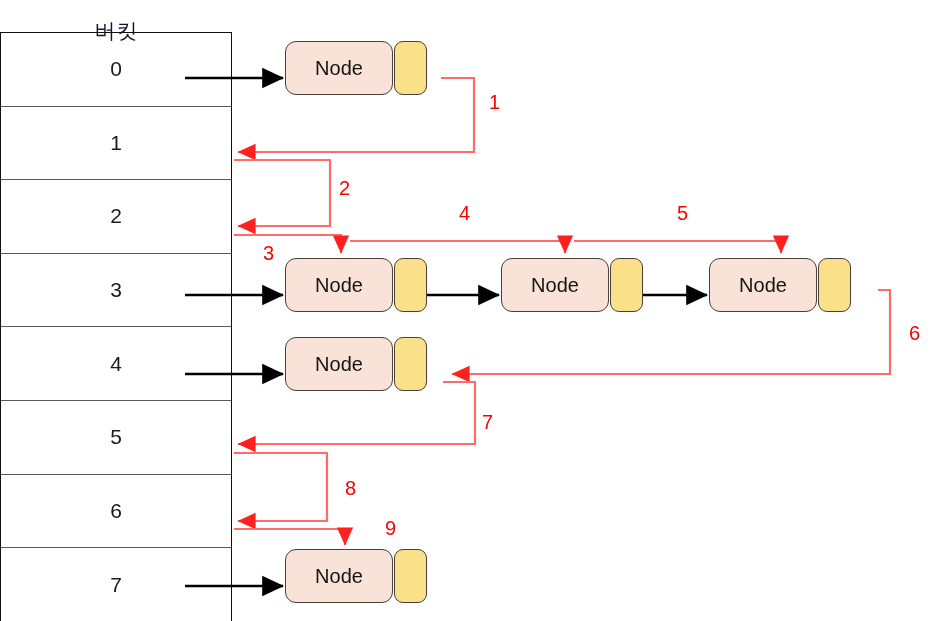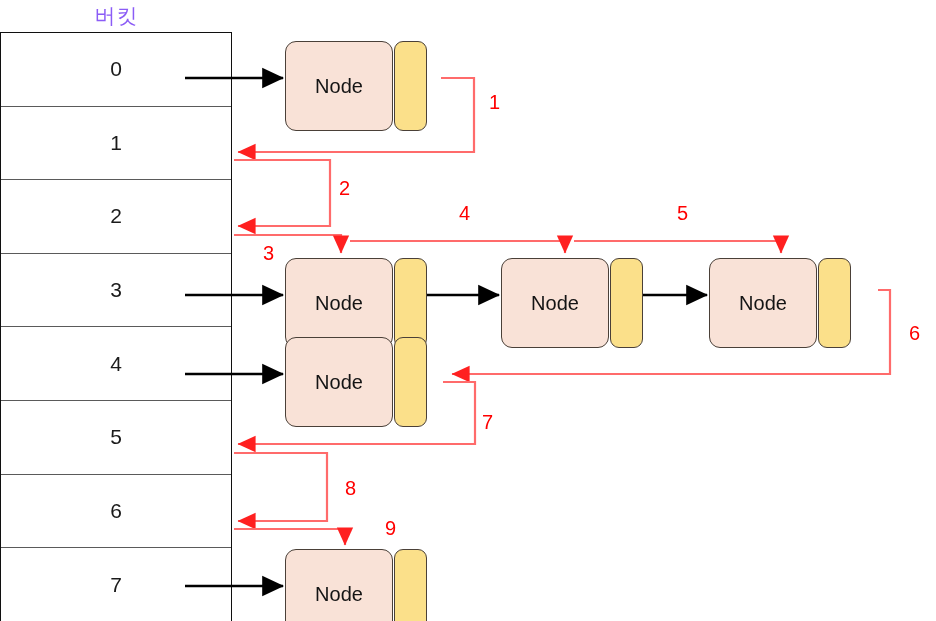--- a/index.html
+++ b/index.html
@@ -11,25 +11,25 @@
   #canvas{
     position:relative;
     width:936px;
     height:621px;
     background:#ffffff;
     overflow:hidden;
   }
   
   #bucket-title{
     position:absolute;
-    left:0px; top:2px;
+    left:0px; top:17px;
     width:233px;
     text-align:center;
     font-size:21px;
-    color:#8b5cf6;
+    color:#0f172a;
     letter-spacing:1px;
   }
   #bucket-table{
     position:absolute;
     left:0px; top:32px;
     width:232px;
     height:589px;
     border:1.6px solid #101010;
     border-bottom:none;
     box-sizing:border-box;
@@ -46,21 +46,21 @@
   .bucket-row:last-child{border-bottom:none;}
   .bucket-index{
     font-size:21px;
     color:#1a1a1a;
   }
   
   .node{
     position:absolute;
     display:flex;
     align-items:stretch;
-    height:90px;
+    height:54px;
   }
   .node-body{
     width:108px;
     background:#F9E2D7;
     border:1.5px solid #4a4038;
     border-radius:11px;
     display:flex;
     align-items:center;
     justify-content:center;
     font-size:20px;

